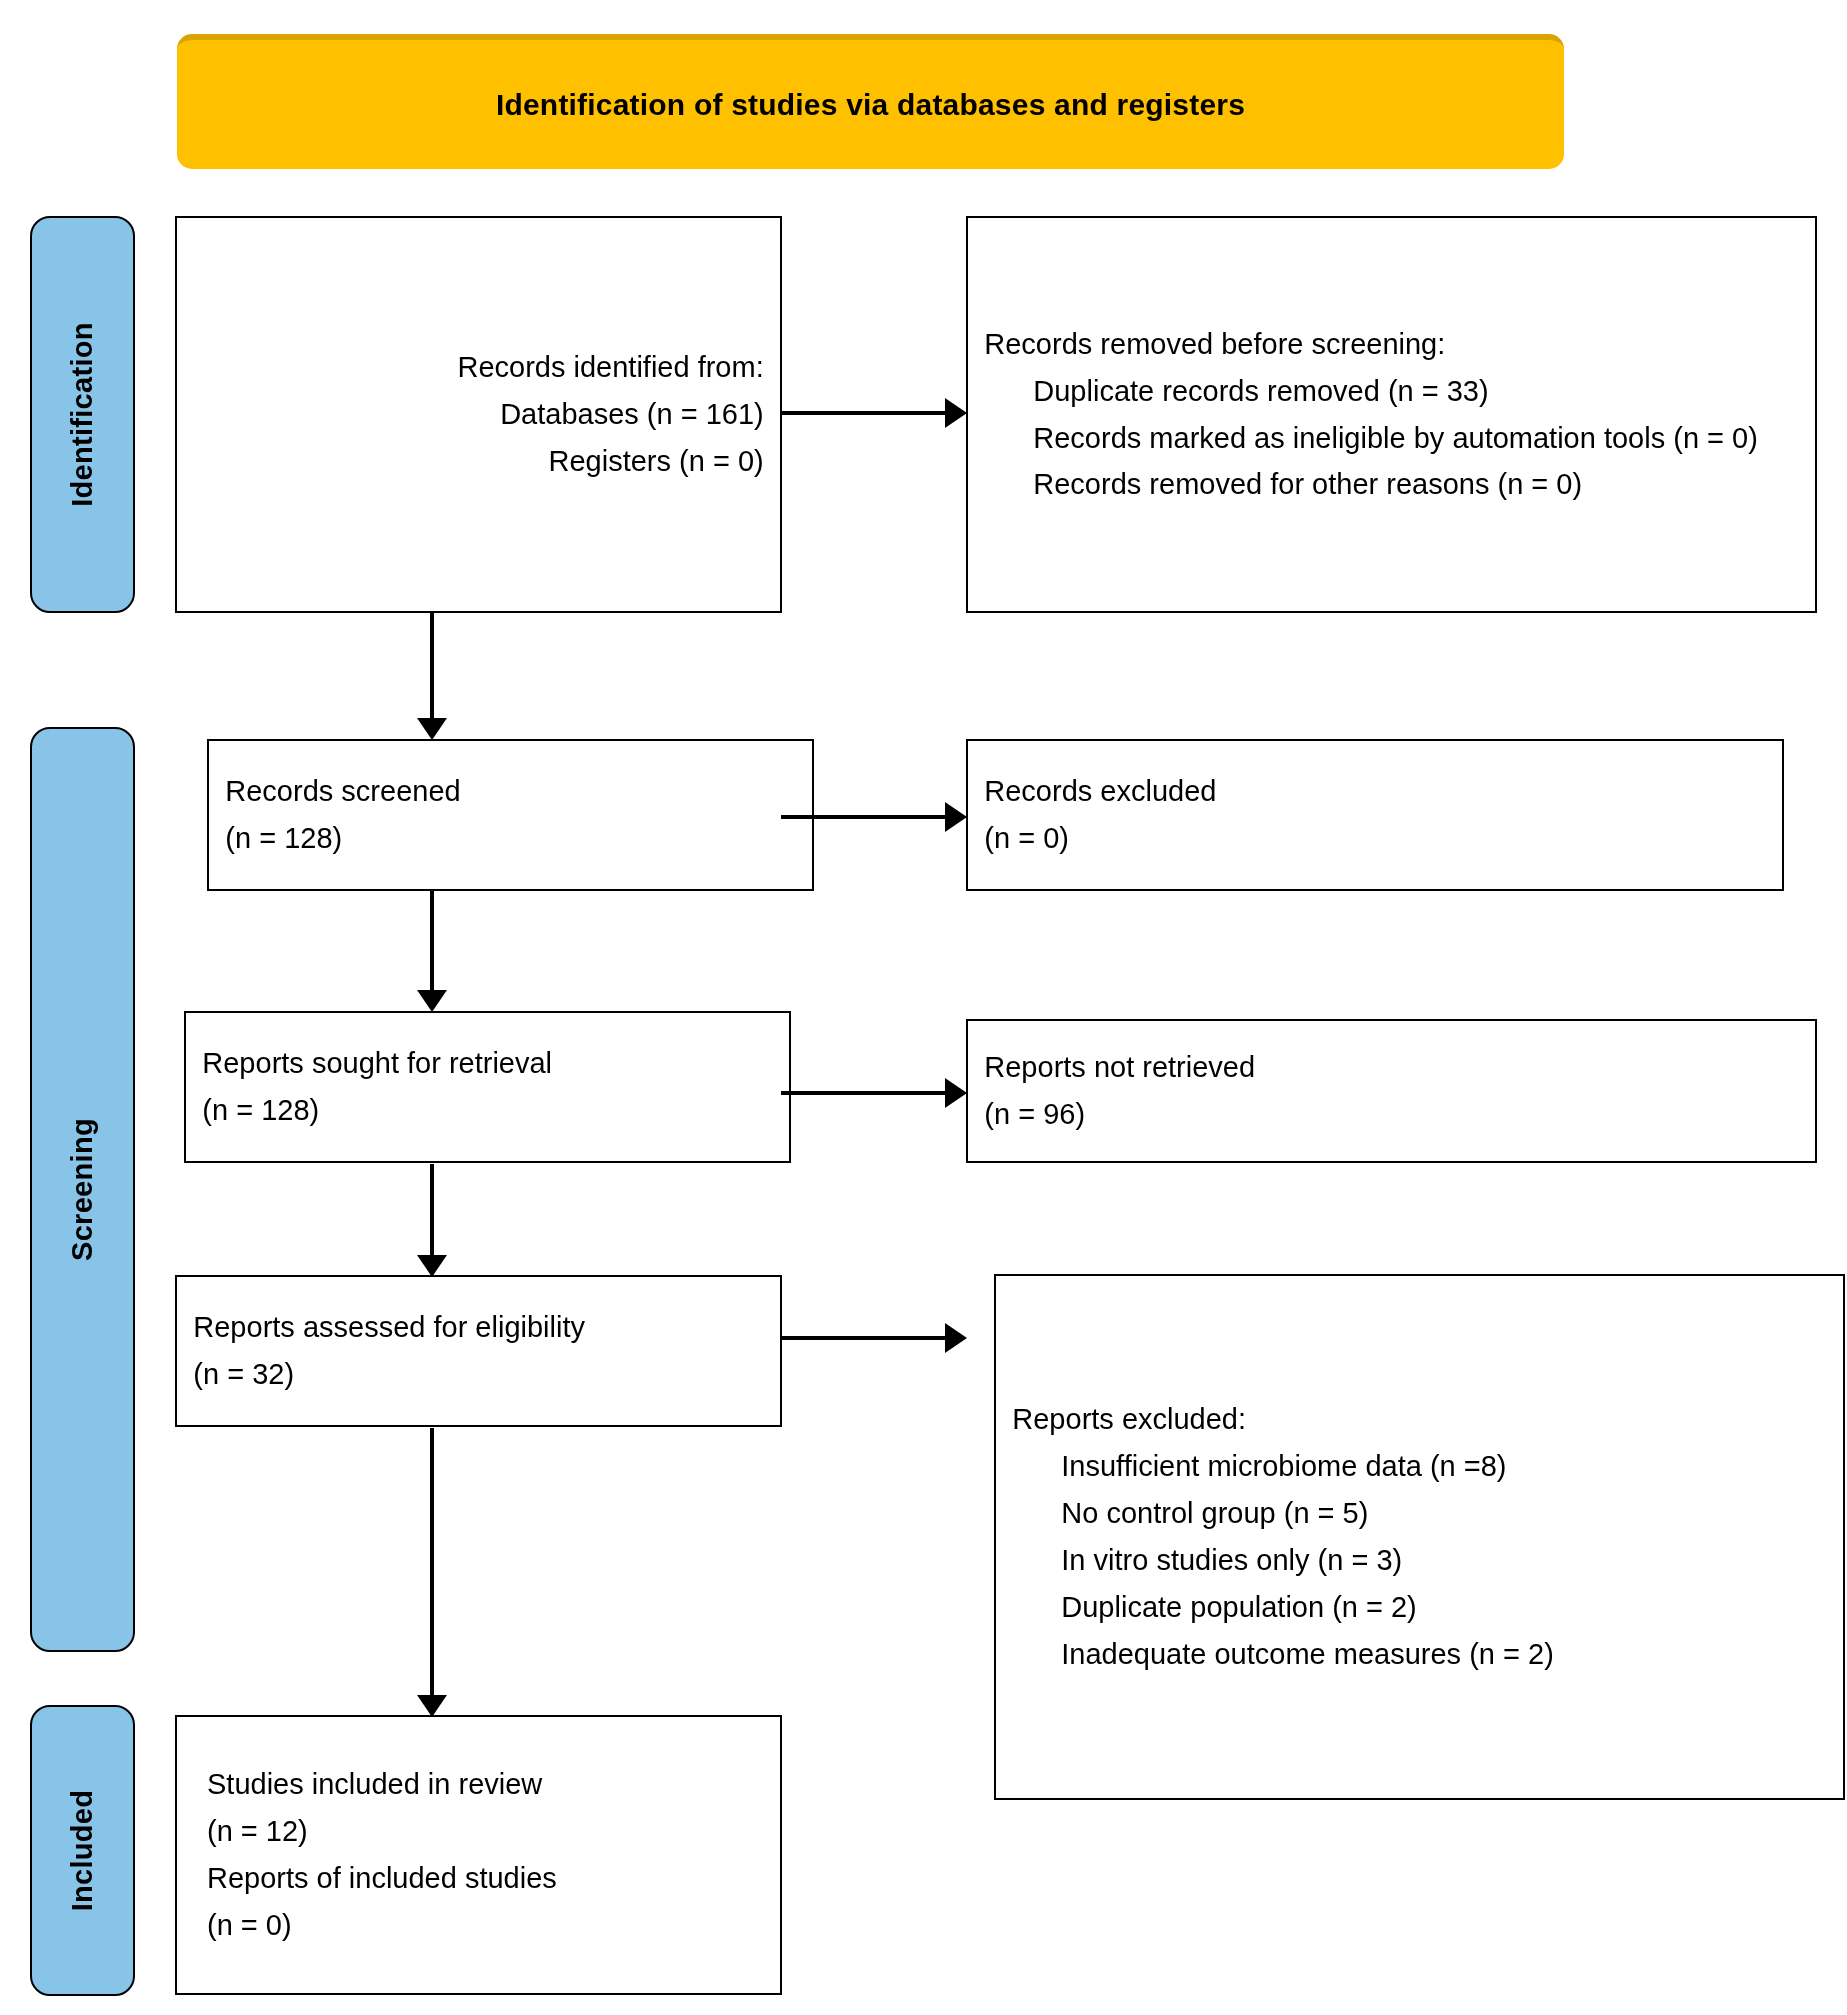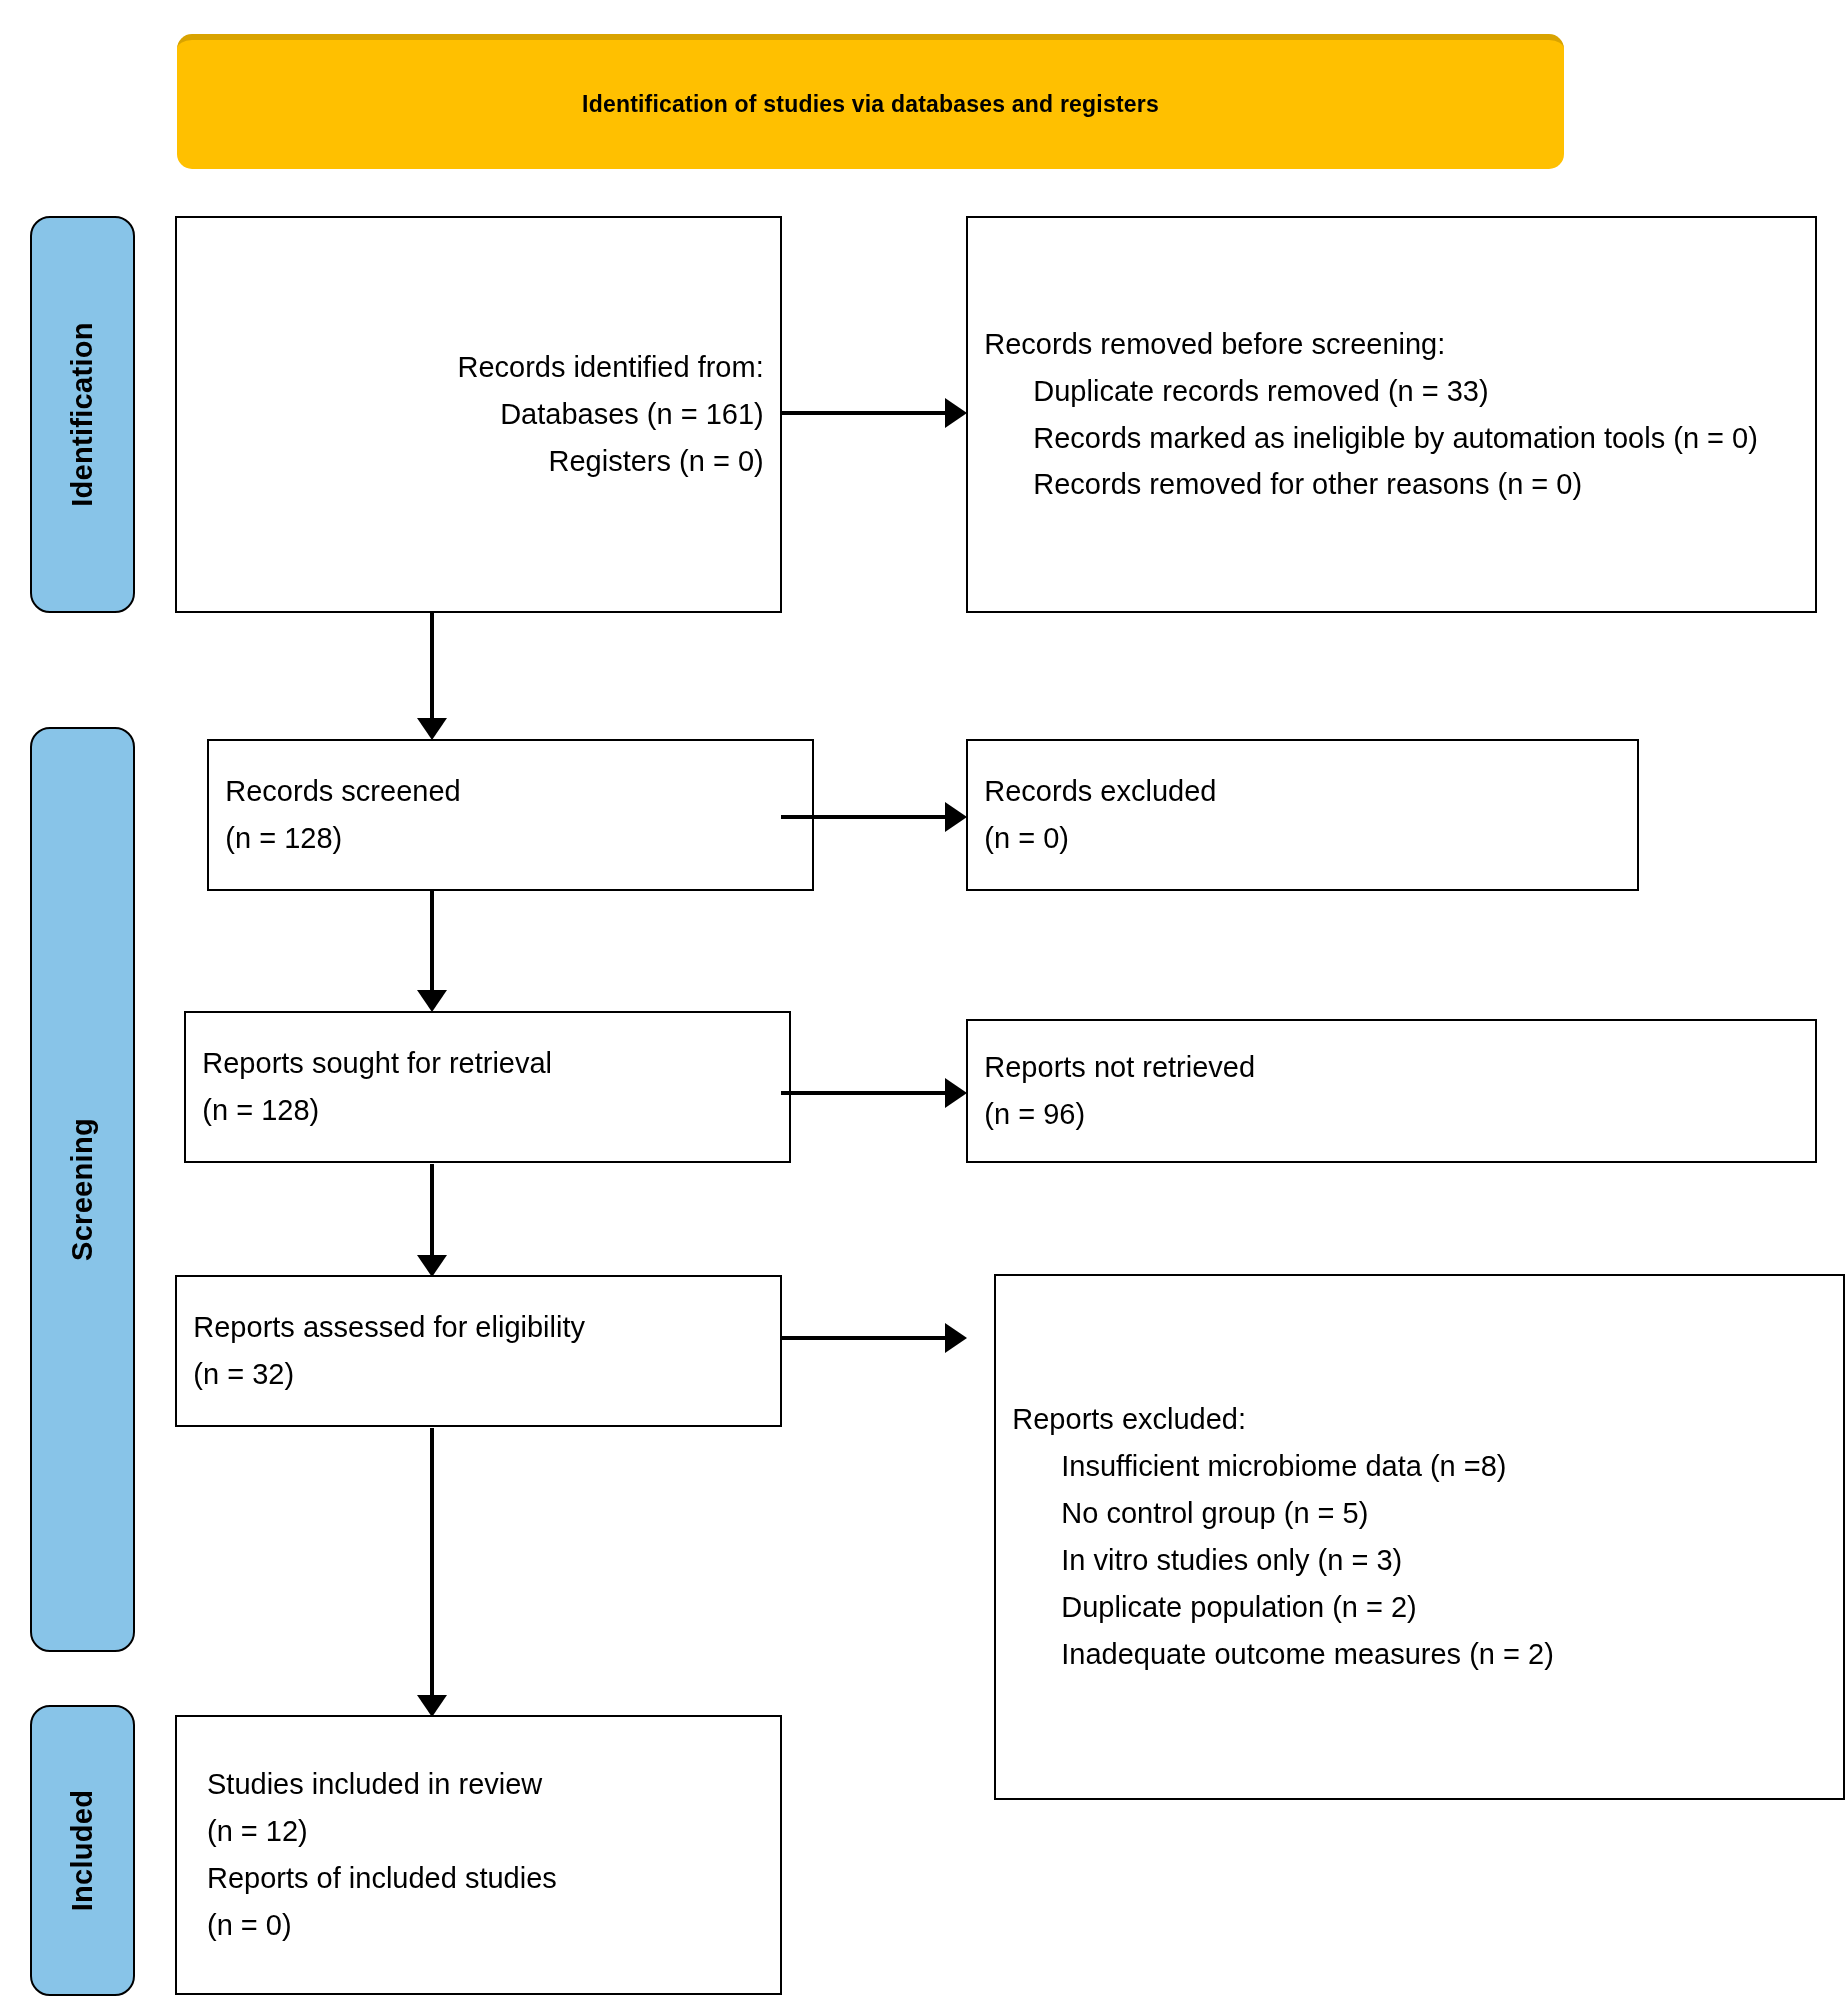--- a/index.html
+++ b/index.html
@@ -29,21 +29,21 @@
     height: 135px;
     background: #ffc000;
     border-top: 6.4px solid #d9a300;
     border-radius: 15px;
     box-sizing: border-box;
     display: flex;
     align-items: center;
     justify-content: center;
   }
   .banner-title {
-    font-size: 23px;
+    font-size: 30px;
     font-weight: bold;
     letter-spacing: 0.2px;
     color: #000000;
     text-align: center;
     line-height: 1.2;
   }
 
   
   .stage {
     position: absolute;
@@ -89,21 +89,21 @@
   .box p.justify {
     padding-left: 49px;
     text-align: justify;
     text-align-last: left;
     white-space: normal;
   }
 
   .box-identified      { left: 175px;  top: 216px;  width: 607px; height: 397px; align-items: flex-end; }
   .box-removed         { left: 966px; top: 216px;  width: 851px; height: 397px; }
   .box-screened        { left: 175px;  top: 739px; width: 607px; height: 152px; margin-left: 32px; }
-  .box-excluded        { left: 966px; top: 739px; width: 673px; height: 152px; }
+  .box-excluded        { left: 966px; top: 739px; width: 818px; height: 152px; }
   .box-sought          { left: 184px;  top: 1011px; width: 607px; height: 152px; }
   .box-notretrieved    { left: 966px; top: 1019px; width: 851px; height: 144px; }
   .box-assessed        { left: 175px;  top: 1275px; width: 607px; height: 152px; }
   .box-repexcluded     { left: 994px; top: 1274px; width: 851px; height: 526px; }
   .box-included        { left: 175px;  top: 1715px; width: 607px; height: 280px; padding-left: 30px; }
 
   
   .arrow { position: absolute; }
 
   .arrow-v .shaft {

